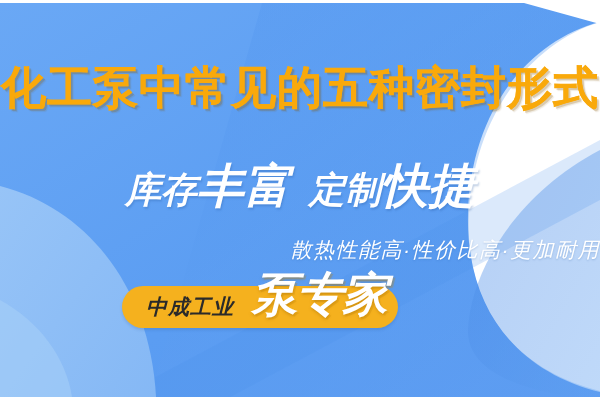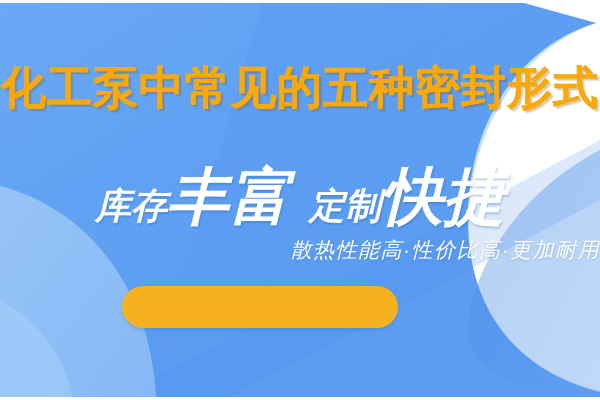--- a/index.html
+++ b/index.html
@@ -53,21 +53,21 @@
     left:0; right:0;
     top:155px;
     text-align:center;
     white-space:nowrap;
     color:#ffffff;
     font-weight:bold;
     font-style:italic;
     text-shadow:1px 2px 2px rgba(40,90,160,0.28);
   }
   .subline .sm { font-size:36px; letter-spacing:0px;text-align:right; }
-  .subline .lg { font-size:62px; letter-spacing:0px; }
+  .subline .lg { font-size:47px; letter-spacing:0px; }
   .subline .gap { display:inline-block; width:18px; }
 
   
   .features {
     position:absolute;
     left:0; right:0;
     top:236px;
     text-align:right;
     white-space:nowrap;
     color:#ffffff;
@@ -190,16 +190,18 @@
     <div class="headline">化工泵中常见的五种密封形式</div>
 
     <div class="subline">
       <span class="sm">库存</span><span class="lg">丰富</span><span class="gap"></span><span class="sm">定制</span><span class="lg">快捷</span>
     </div>
 
     <div class="features">散热性能高·性价比高·更加耐用</div>
 
     <div class="badge-wrap">
       <div class="badge-pill"></div>
+      <div class="badge-company">中成工业</div>
+      <div class="badge-expert">泵专家</div>
     </div>
 
   </div>
 </div>
 
 </body></html>

